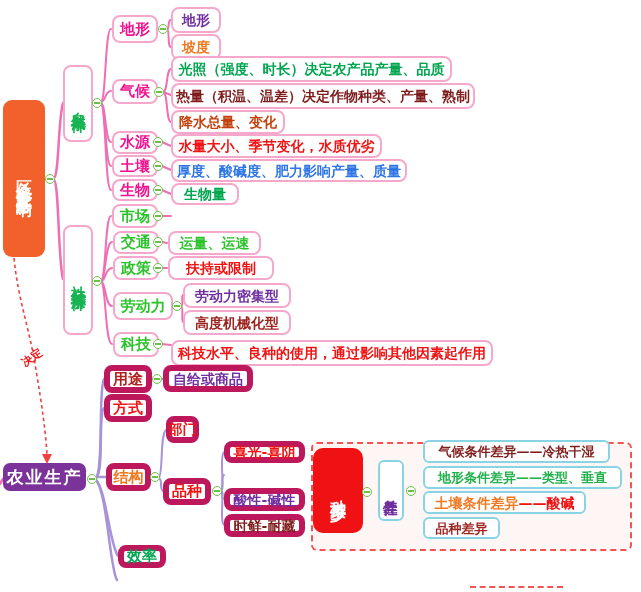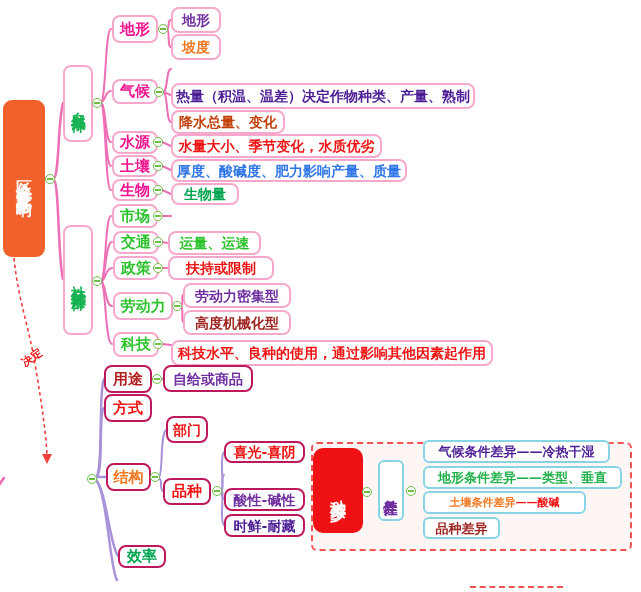--- a/index.html
+++ b/index.html
@@ -3,29 +3,29 @@
 <meta charset="utf-8">
 <style>
   html,body{margin:0;padding:0;background:#fff;}
   #stage{position:relative;width:641px;height:592px;overflow:hidden;
          font-family:"DejaVu Sans","Liberation Sans",sans-serif;}
   svg.wires{position:absolute;left:0;top:0;z-index:0;}
   .node{position:absolute;z-index:2;display:flex;align-items:center;justify-content:center;
         background:#fff;font-weight:bold;box-sizing:border-box;white-space:nowrap;
         border-radius:8px;font-size:14px;line-height:1;}
   .pinkb{border:2px solid #f5a8cc;}
-  .purpb{border:2px solid #be185d;}
+  .purpb{border:6px solid #be185d;}
   .cyanb{border:2px solid #88d4e4;border-radius:6px;}
   .vert{writing-mode:vertical-rl;text-orientation:upright;letter-spacing:2px;}
   .root{background:#f2612b;color:#fff;border:none;font-size:16px;border-radius:9px;letter-spacing:3px;}
   .agri{background:#7b3299;color:#fff;border:none;font-size:17px;border-radius:7px;letter-spacing:2px;}
   .sumtopic{background:#f01114;color:#fff;border:none;font-size:16px;border-radius:10px;}
   .parent{font-size:15px;}
   .c-magenta{color:#f0128f}.c-green{color:#2cc22c}.c-dgreen{color:#00a550}
-  .c-teal{color:#4c1d95}.c-crimson{color:#c2410c}.c-red{color:#f01414}
+  .c-teal{color:#7f1d1d}.c-crimson{color:#c2410c}.c-red{color:#f01414}
   .c-blue{color:#2e75e6}.c-orange{color:#f07820}.c-purple{color:#7030a0}
   .c-maroon{color:#9e2420}.c-dred{color:#b22020}.c-grn2{color:#22b14c}
   .c-natgreen{color:#17b352}
   .ci{position:absolute;z-index:3;width:10px;height:10px;border:1.5px solid #6cc04a;
       border-radius:50%;background:#fff;box-sizing:border-box;}
   .ci::after{content:"";position:absolute;left:1px;right:1px;top:50%;height:1.5px;
       margin-top:-1px;background:#6cc04a;}
   .sumbox{position:absolute;z-index:1;border:2px dashed #f25353;border-radius:6px;background:#fdf6f4;}
   .dashpart{position:absolute;z-index:1;border-top:2px dashed #f25353;}
   .decide{position:absolute;z-index:2;color:#f01414;font-weight:bold;font-size:11px;
@@ -106,20 +106,21 @@
 
   <div class="node root vert" style="left:3px;top:100px;width:42px;height:157px;">区位条件及其影响</div>
 
   <div class="node pinkb vert c-natgreen parent" style="left:63px;top:65px;width:30px;height:77px;">自然条件</div>
 
   <div class="node pinkb c-magenta parent" style="left:112px;top:15px;width:46px;height:28px;">地形</div>
   <div class="node pinkb c-purple" style="left:171px;top:7px;width:50px;height:26px;">地形</div>
   <div class="node pinkb c-orange" style="left:171px;top:34px;width:50px;height:26px;">坡度</div>
 
   <div class="node pinkb c-magenta parent" style="left:112px;top:79px;width:46px;height:25px;">气候</div>
+  <div class="node pinkb c-dgreen" style="left:171px;top:56px;width:281px;height:26px;">光照（强度、时长）决定农产品产量、品质</div>
   <div class="node pinkb c-teal" style="left:171px;top:83px;width:304px;height:26px;">热量（积温、温差）决定作物种类、产量、熟制</div>
   <div class="node pinkb c-crimson" style="left:171px;top:110px;width:114px;height:24px;">降水总量、变化</div>
 
   <div class="node pinkb c-magenta parent" style="left:112px;top:131px;width:46px;height:23px;">水源</div>
   <div class="node pinkb c-red" style="left:171px;top:134px;width:211px;height:24px;">水量大小、季节变化，水质优劣</div>
 
   <div class="node pinkb c-magenta parent" style="left:112px;top:155px;width:46px;height:22px;">土壤</div>
   <div class="node pinkb c-blue" style="left:171px;top:159px;width:236px;height:23px;">厚度、酸碱度、肥力影响产量、质量</div>
 
   <div class="node pinkb c-magenta parent" style="left:112px;top:179px;width:46px;height:22px;">生物</div>
@@ -135,44 +136,45 @@
   <div class="node pinkb c-green parent" style="left:113px;top:256px;width:46px;height:24px;">政策</div>
   <div class="node pinkb c-red" style="left:168px;top:256px;width:106px;height:24px;">扶持或限制</div>
 
   <div class="node pinkb c-green parent" style="left:113px;top:292px;width:60px;height:28px;">劳动力</div>
   <div class="node pinkb c-purple" style="left:183px;top:283px;width:108px;height:25px;">劳动力密集型</div>
   <div class="node pinkb c-maroon" style="left:183px;top:310px;width:108px;height:25px;">高度机械化型</div>
 
   <div class="node pinkb c-green parent" style="left:113px;top:332px;width:46px;height:25px;">科技</div>
   <div class="node pinkb c-red" style="left:171px;top:332px;width:322px;height:26px;margin-top:8px;">科技水平、良种的使用，通过影响其他因素起作用</div>
 
+  <div class="node agri" style="left:3px;top:463px;width:83px;height:28px;">农业生产</div>
 
   <div class="node purpb c-dred parent" style="left:104px;top:365px;width:48px;height:28px;">用途</div>
   <div class="node purpb c-purple" style="left:163px;top:365px;width:90px;height:27px;">自给或商品</div>
 
   <div class="node purpb c-red parent" style="left:104px;top:394px;width:48px;height:28px;">方式</div>
 
   <div class="node purpb c-orange parent" style="left:106px;top:463px;width:45px;height:28px;">结构</div>
-  <div class="node purpb c-red" style="left:166px;top:416px;width:42px;height:27px;">部门</div>
+  <div class="node purpb c-red" style="left:166px;top:416px;width:33px;height:27px;font-family:Liberation Serif, serif;">部门</div>
   <div class="node purpb c-red parent" style="left:163px;top:478px;width:48px;height:27px;">品种</div>
   <div class="node purpb c-red" style="left:224px;top:441px;width:81px;height:22px;">喜光-喜阴</div>
   <div class="node purpb c-purple" style="left:224px;top:488px;width:81px;height:23px;">酸性-碱性</div>
   <div class="node purpb c-teal" style="left:224px;top:514px;width:81px;height:23px;">时鲜-耐藏</div>
 
   <div class="node purpb c-dgreen parent" style="left:118px;top:545px;width:48px;height:23px;">效率</div>
   <div class="node purpb c-purple parent" style="left:117px;top:569px;width:49px;height:22px;margin-top:40px;">规模</div>
 
   <div class="sumbox" style="left:311px;top:442px;width:317px;height:105px;"></div>
 
   <div class="node sumtopic vert" style="left:313px;top:448px;width:50px;height:85px;">种类多少</div>
   <div class="node cyanb vert c-purple" style="left:378px;top:460px;width:26px;height:61px;font-size:14px;letter-spacing:1px;">差异性</div>
 
   <div class="node cyanb c-teal" style="left:423px;top:440px;width:187px;height:23px;font-size:13px;">气候条件差异——冷热干湿</div>
   <div class="node cyanb c-grn2" style="left:423px;top:466px;width:199px;height:23px;font-size:13px;">地形条件差异——类型、垂直</div>
-  <div class="node cyanb two" style="left:423px;top:491px;width:163px;height:23px;font-size:11px;">
+  <div class="node cyanb two" style="left:423px;top:491px;width:163px;height:23px;font-size:14px;">
       <span class="c-orange">土壤条件差异</span>
       <span class="c-red">——酸碱</span>
     </div>
   <div class="node cyanb c-maroon" style="left:423px;top:517px;width:77px;height:22px;font-size:13px;">品种差异</div>
 
   <div class="dashpart" style="left:470px;top:586px;width:93px;height:6px;"></div>
 
   <div class="ci" style="left:45px;top:174px;"></div>
   <div class="ci" style="left:92px;top:98px;"></div>
   <div class="ci" style="left:92px;top:276px;"></div>

